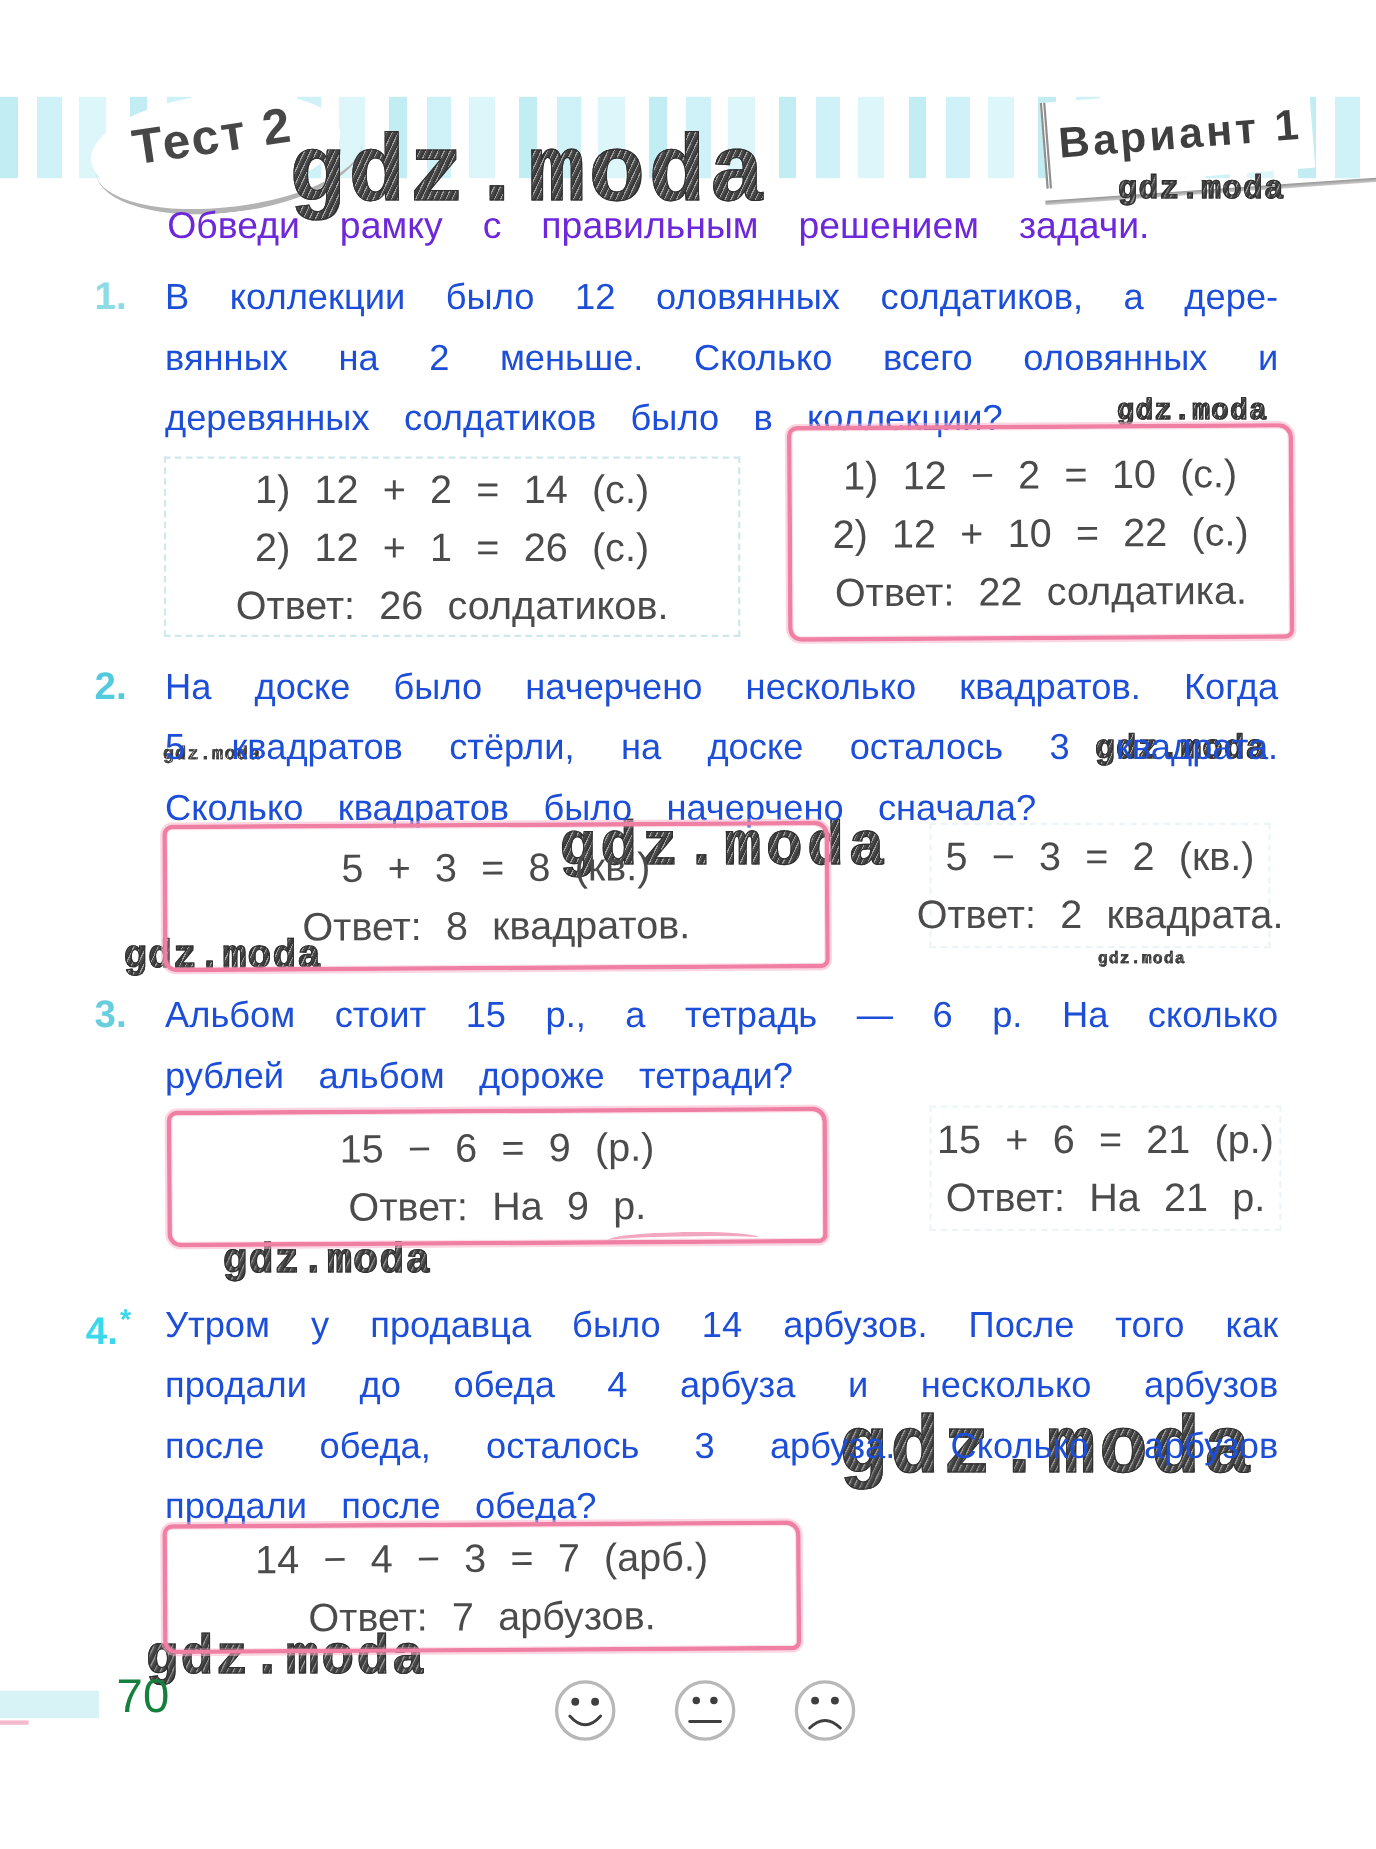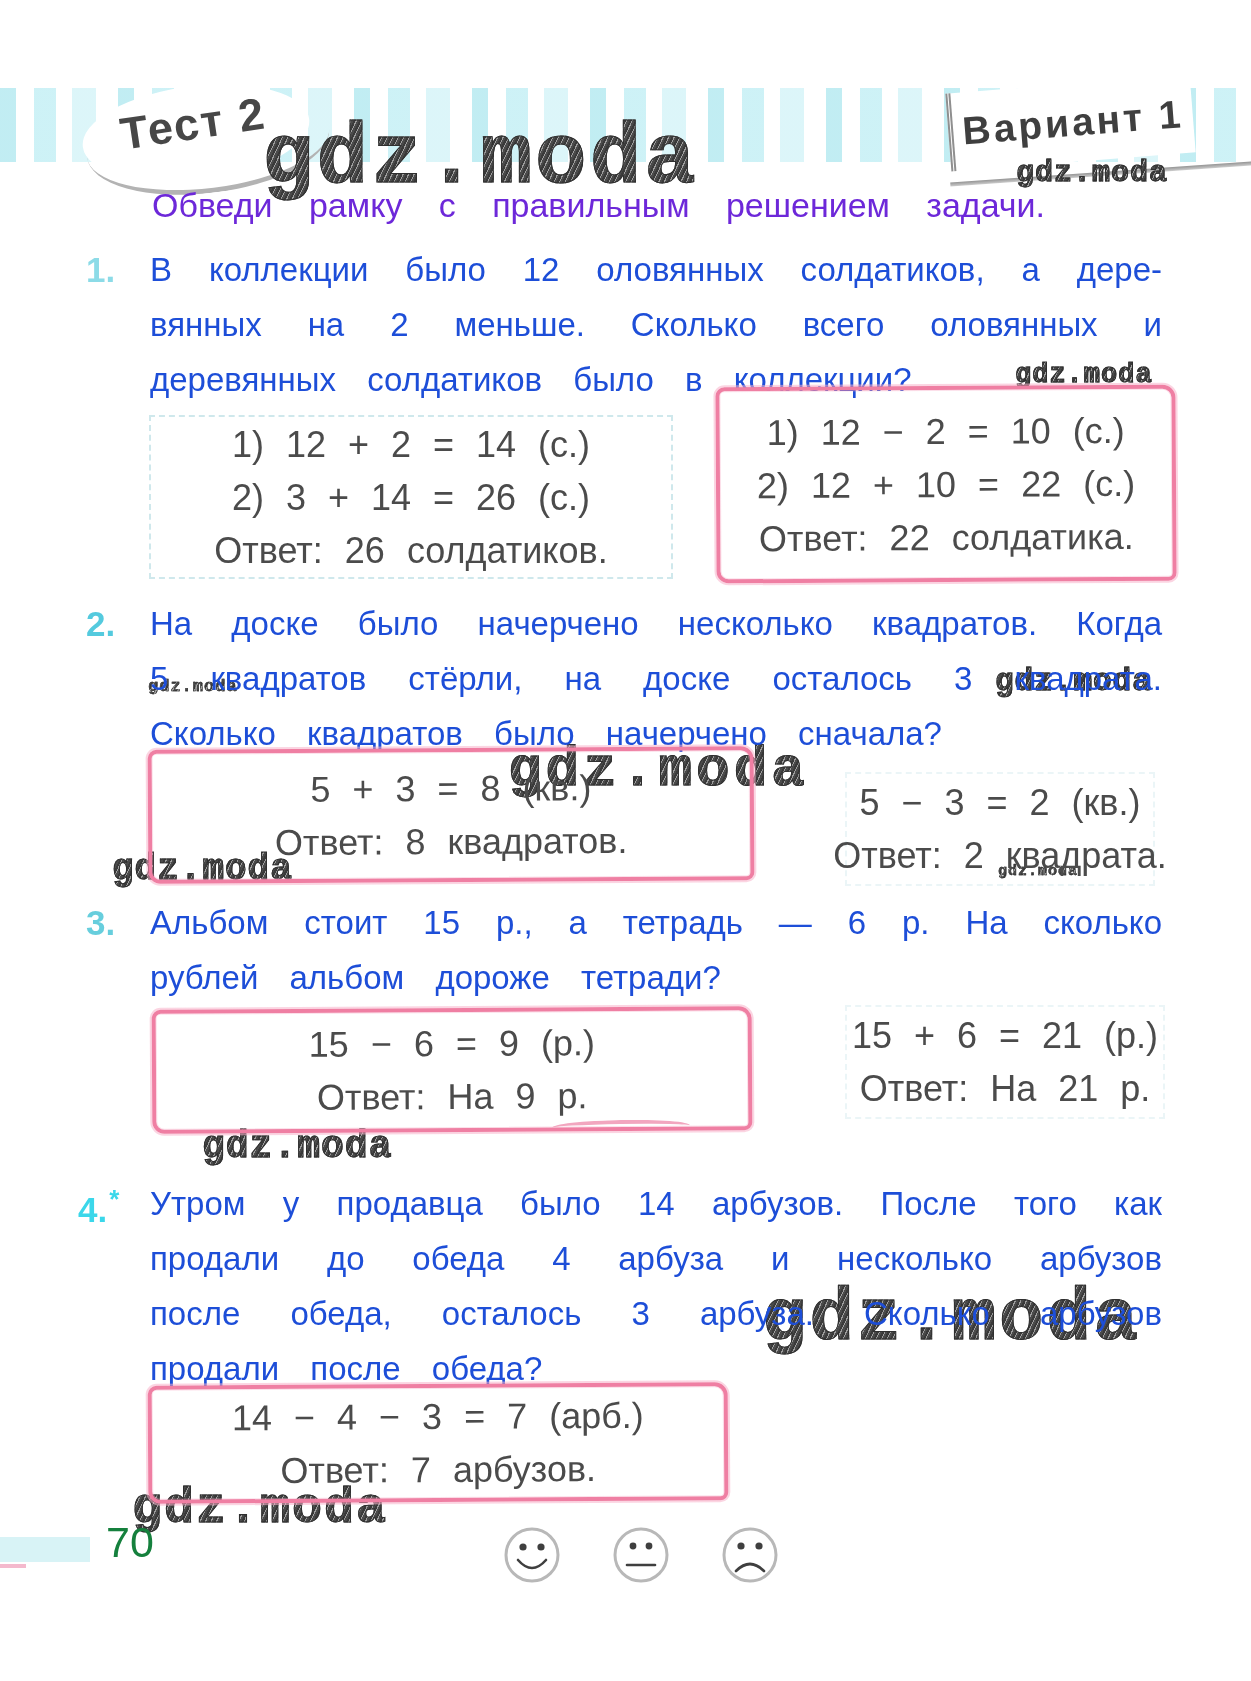--- a/index.html
+++ b/index.html
@@ -113,42 +113,42 @@
   <div class="problem-num n1" style="left:86px;top:250px;">
     <span>1.</span>
   </div>
   <div class="ptext" style="top:242px;">
     <div class="jline">В коллекции было 12 оловянных солдатиков, а дере-</div>
     <div class="jline">вянных на 2 меньше. Сколько всего оловянных и</div>
     <div class="lline">деревянных солдатиков было в коллекции?</div>
   </div>
   <div class="sol-box faint" style="left:149px;top:415px;width:520px;height:160px;text-align:center;">
     <div class="sol-line">1) 12 + 2 = 14 (с.)</div>
-    <div class="sol-line">2) 3 + 14 = 26 (с.)</div>
+    <div class="sol-line">2) 12 + 1 = 26 (с.)</div>
     <div class="sol-line">Ответ: 26 солдатиков.</div>
   </div>
   <div class="sol-box framed" style="left:716px;top:386px;width:452px;height:188px;">
     <div class="sol-line">1) 12 − 2 = 10 (с.)</div>
     <div class="sol-line">2) 12 + 10 = 22 (с.)</div>
     <div class="sol-line">Ответ: 22 солдатика.</div>
   </div>
 
   <div class="problem-num n2" style="left:86px;top:604px;">
     <span>2.</span>
   </div>
   <div class="ptext" style="top:596px;">
     <div class="jline">На доске было начерчено несколько квадратов. Когда</div>
     <div class="jline">5 квадратов стёрли, на доске осталось 3 квадрата.</div>
     <div class="lline">Сколько квадратов было начерчено сначала?</div>
   </div>
   <div class="sol-box framed" style="left:148px;top:748px;width:598px;height:126px;">
     <div class="sol-line">5 + 3 = 8 (кв.)</div>
     <div class="sol-line">Ответ: 8 квадратов.</div>
   </div>
-  <div class="sol-box ghost" style="left:845px;top:772px;width:306px;height:110px;">
+  <div class="sol-box ghost" style="left:845px;top:748px;width:306px;height:110px;">
     <div class="sol-line">5 − 3 = 2 (кв.)</div>
     <div class="sol-line">Ответ: 2 квадрата.</div>
   </div>
 
   <div class="problem-num n3" style="left:86px;top:903px;">
     <span>3.</span>
   </div>
   <div class="ptext" style="top:895px;">
     <div class="jline">Альбом стоит 15 р., а тетрадь — 6 р. На сколько</div>
     <div class="lline">рублей альбом дороже тетради?</div>

